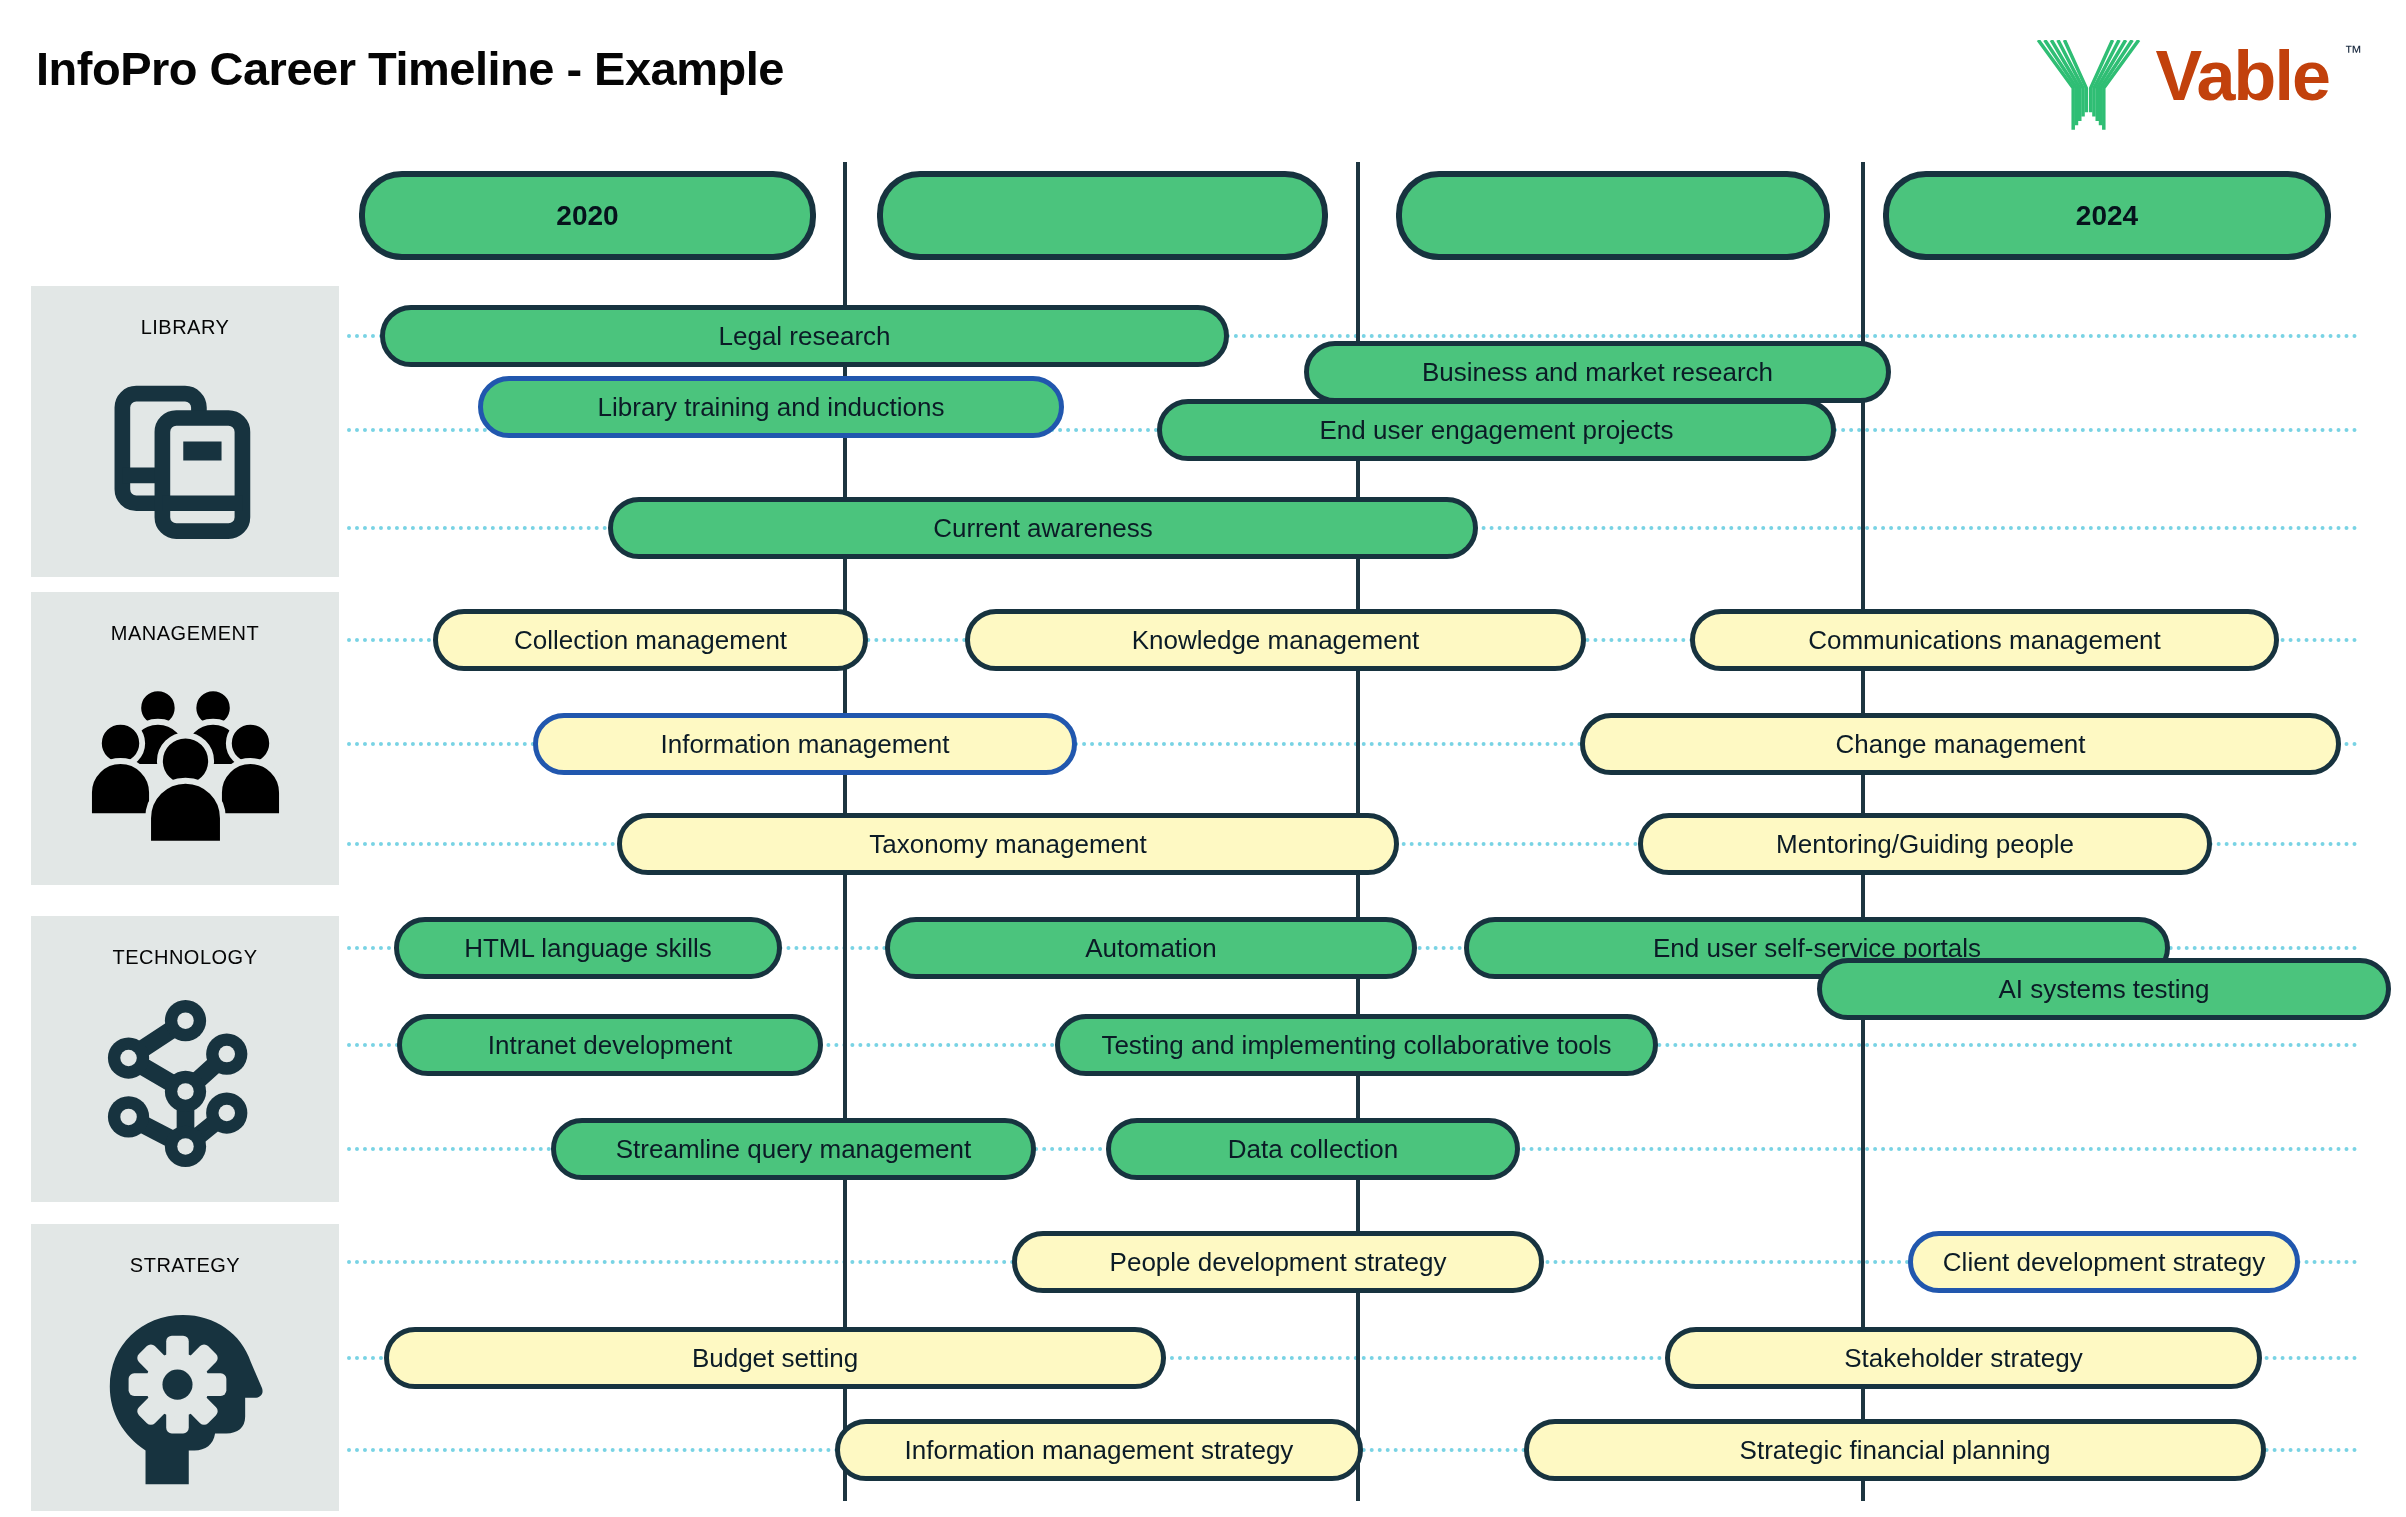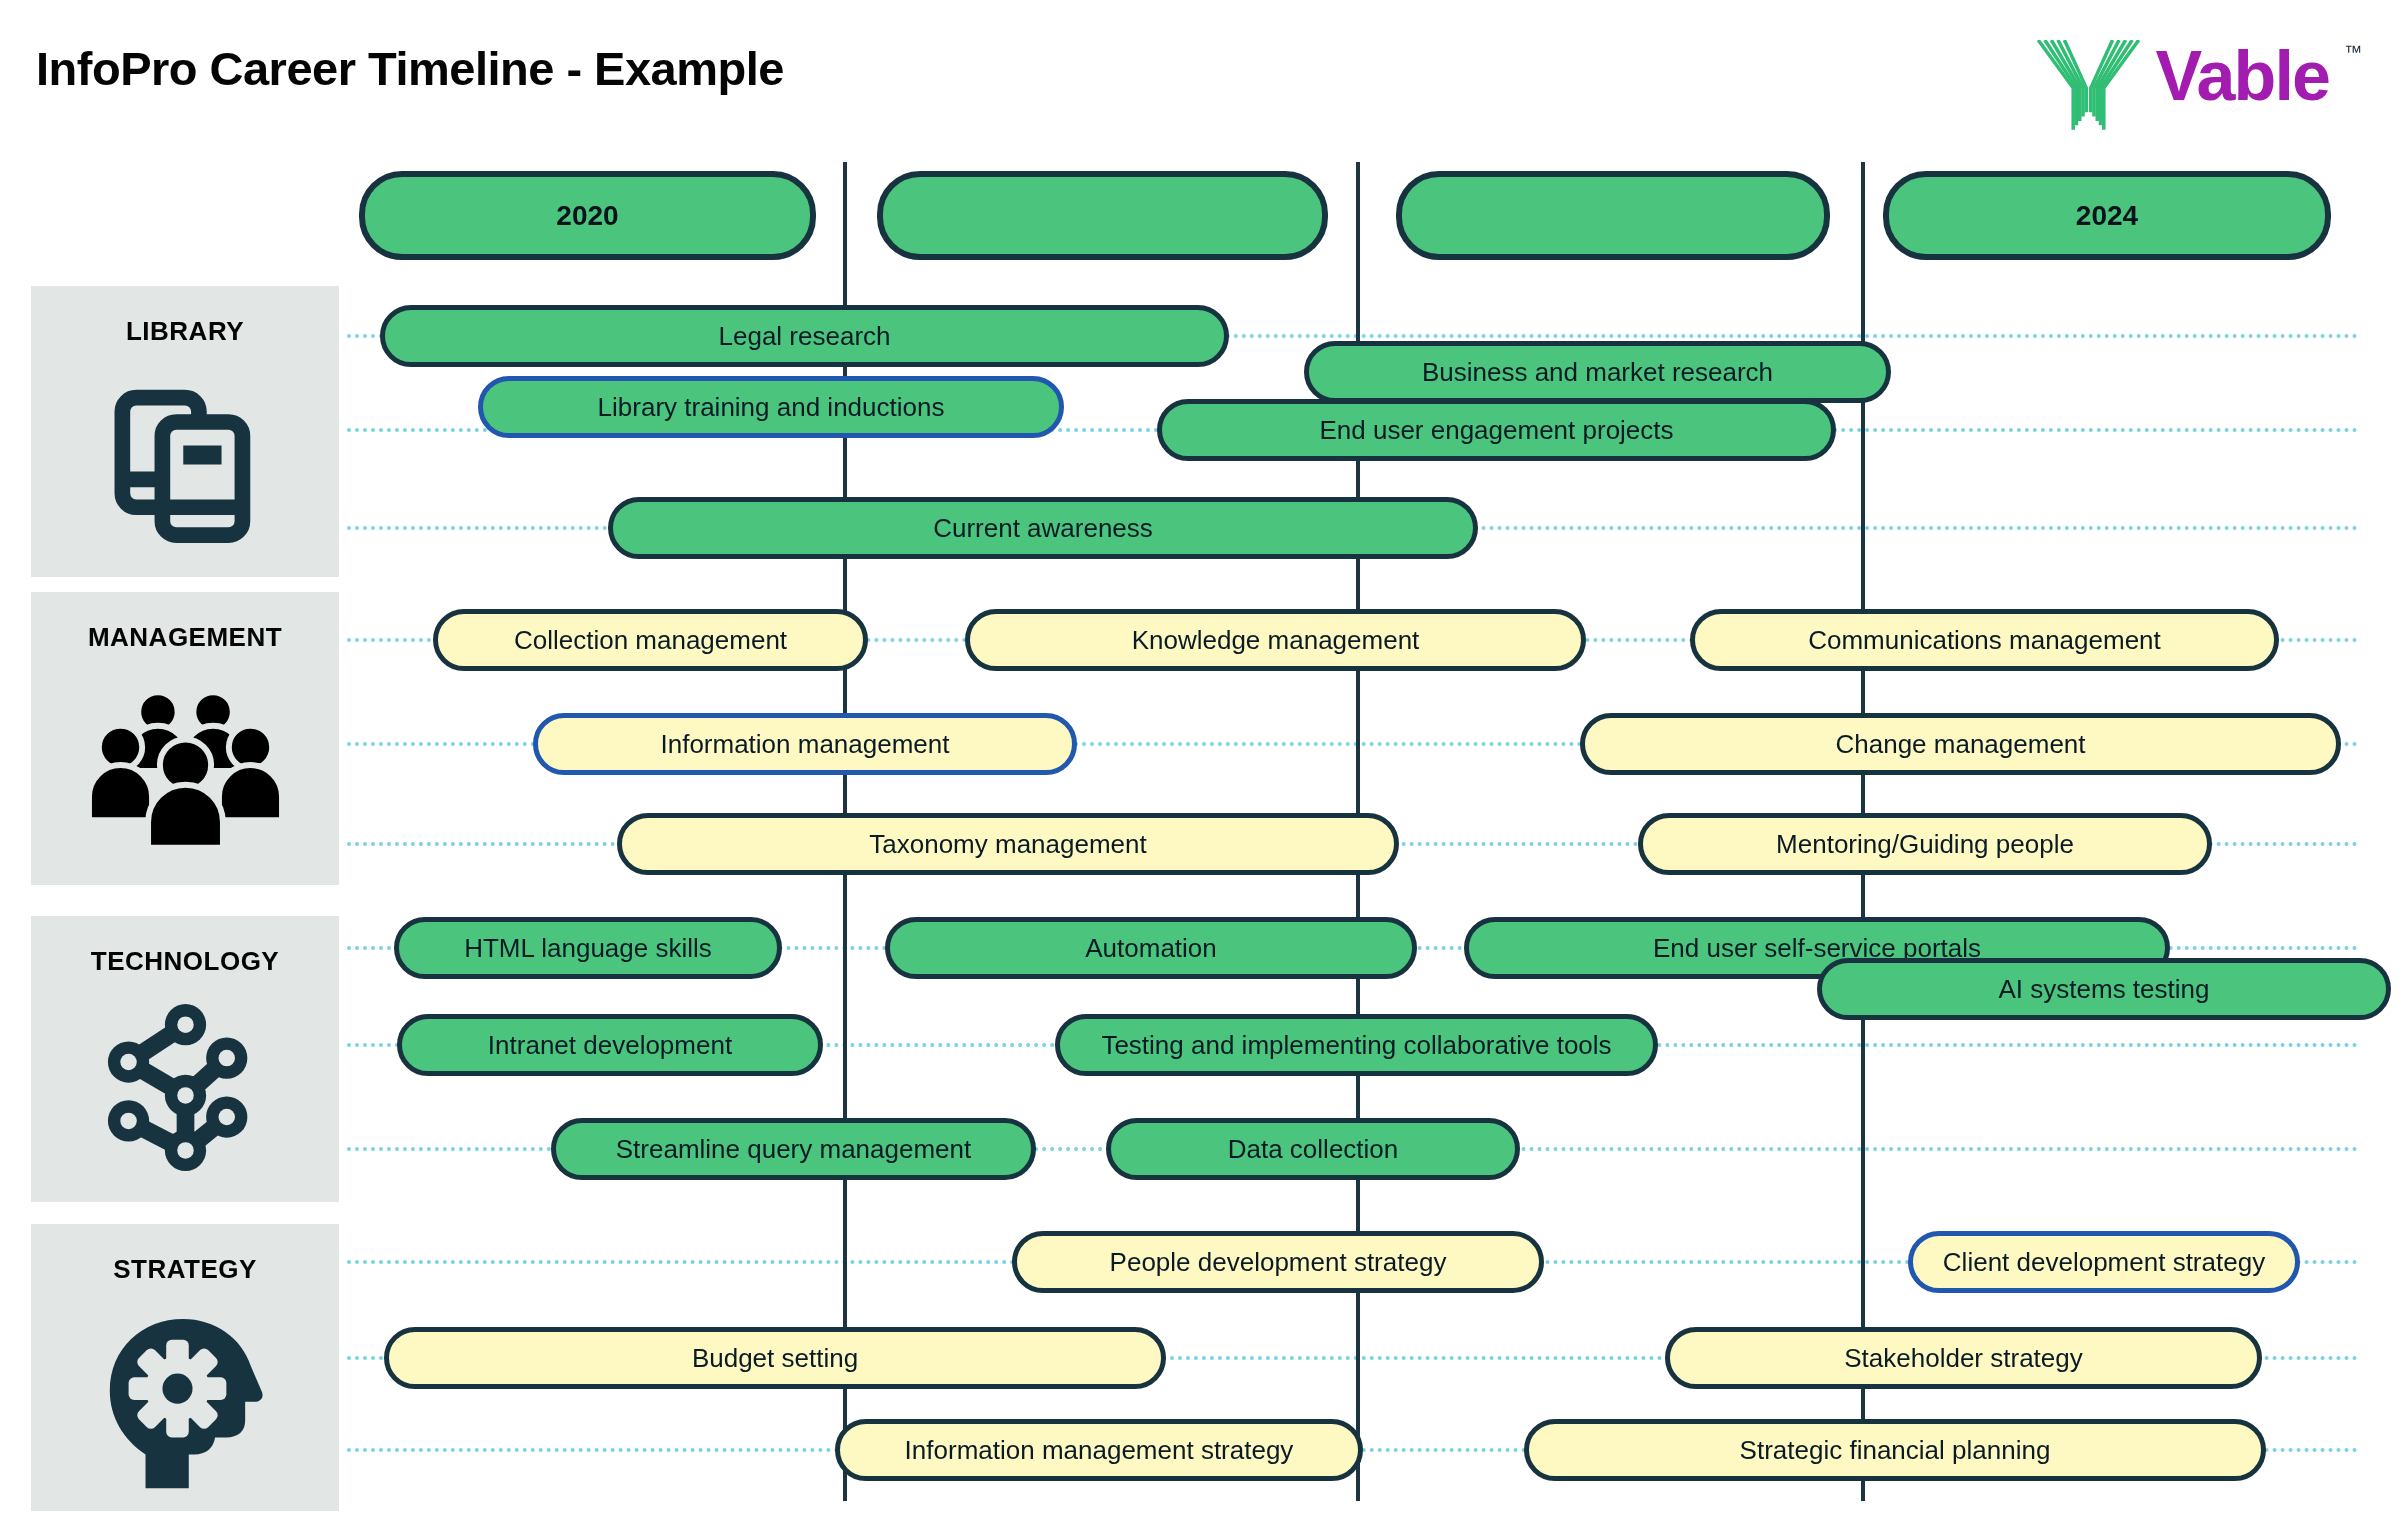--- a/index.html
+++ b/index.html
@@ -5,21 +5,21 @@
   html,body{margin:0;padding:0;}
   body{
     width:2407px;height:1518px;position:relative;background:#ffffff;
     font-family:"Liberation Sans", sans-serif;overflow:hidden;
   }
   .title{
     position:absolute;left:36px;top:41px;font-size:47px;font-weight:bold;
     color:#050505;letter-spacing:-0.5px;
   }
   .logo{position:absolute;top:40px;right:45px;display:flex;align-items:flex-start;gap:15px;}
-  .logo-text{font-size:70px;font-weight:bold;color:#a21caf;line-height:72px;letter-spacing:-1.9px;}
+  .logo-text{font-size:70px;font-weight:bold;color:#c2410c;line-height:72px;letter-spacing:-1.9px;}
   .logo-tm{font-size:18px;color:#1b2b40;margin-top:1.9px;}
   .vline{position:absolute;top:162px;height:1339px;width:3.8px;background:#1d3540;z-index:1;}
   .dotline{position:absolute;left:347px;width:2012px;height:0;border-top:4.7px dotted #79d3e4;z-index:0;}
   .year-pill{
     position:absolute;top:171px;height:89px;background:#4bc47d;
     border:6.6px solid #17333f;border-radius:43px;box-sizing:border-box;
     display:flex;align-items:center;justify-content:center;
     font-size:28px;font-weight:bold;color:#06121c;z-index:3;
   }
   .pill{
@@ -27,21 +27,21 @@
     box-sizing:border-box;display:flex;align-items:center;justify-content:center;
     font-size:26px;color:#0b1b26;z-index:3;white-space:nowrap;
   }
   .pill.green{background:#4bc47d;}
   .pill.gray{background:#fef9c3;}
   .pill.hl{border-color:#2157ae;}
   .catbox{
     position:absolute;left:31px;width:308px;background:#e2e7e6;z-index:2;
     display:flex;flex-direction:column;align-items:center;
   }
-  .catlabel{margin-top:30px;font-size:26px;font-weight:bold;color:#050505;letter-spacing:0.5px;}
+  .catlabel{margin-top:30px;font-size:20px;font-weight:normal;color:#050505;letter-spacing:0.5px;}
   .caticon{flex:1;display:flex;align-items:center;justify-content:center;}
 </style>
 </head>
 <body>
 
 <div class="title">InfoPro Career Timeline - Example</div>
 
 <div class="logo">
   <svg viewBox="0 0 96 86" width="105" height="94" aria-hidden="true">
     <g fill="none" stroke="#2fbe74" stroke-width="3.2">

